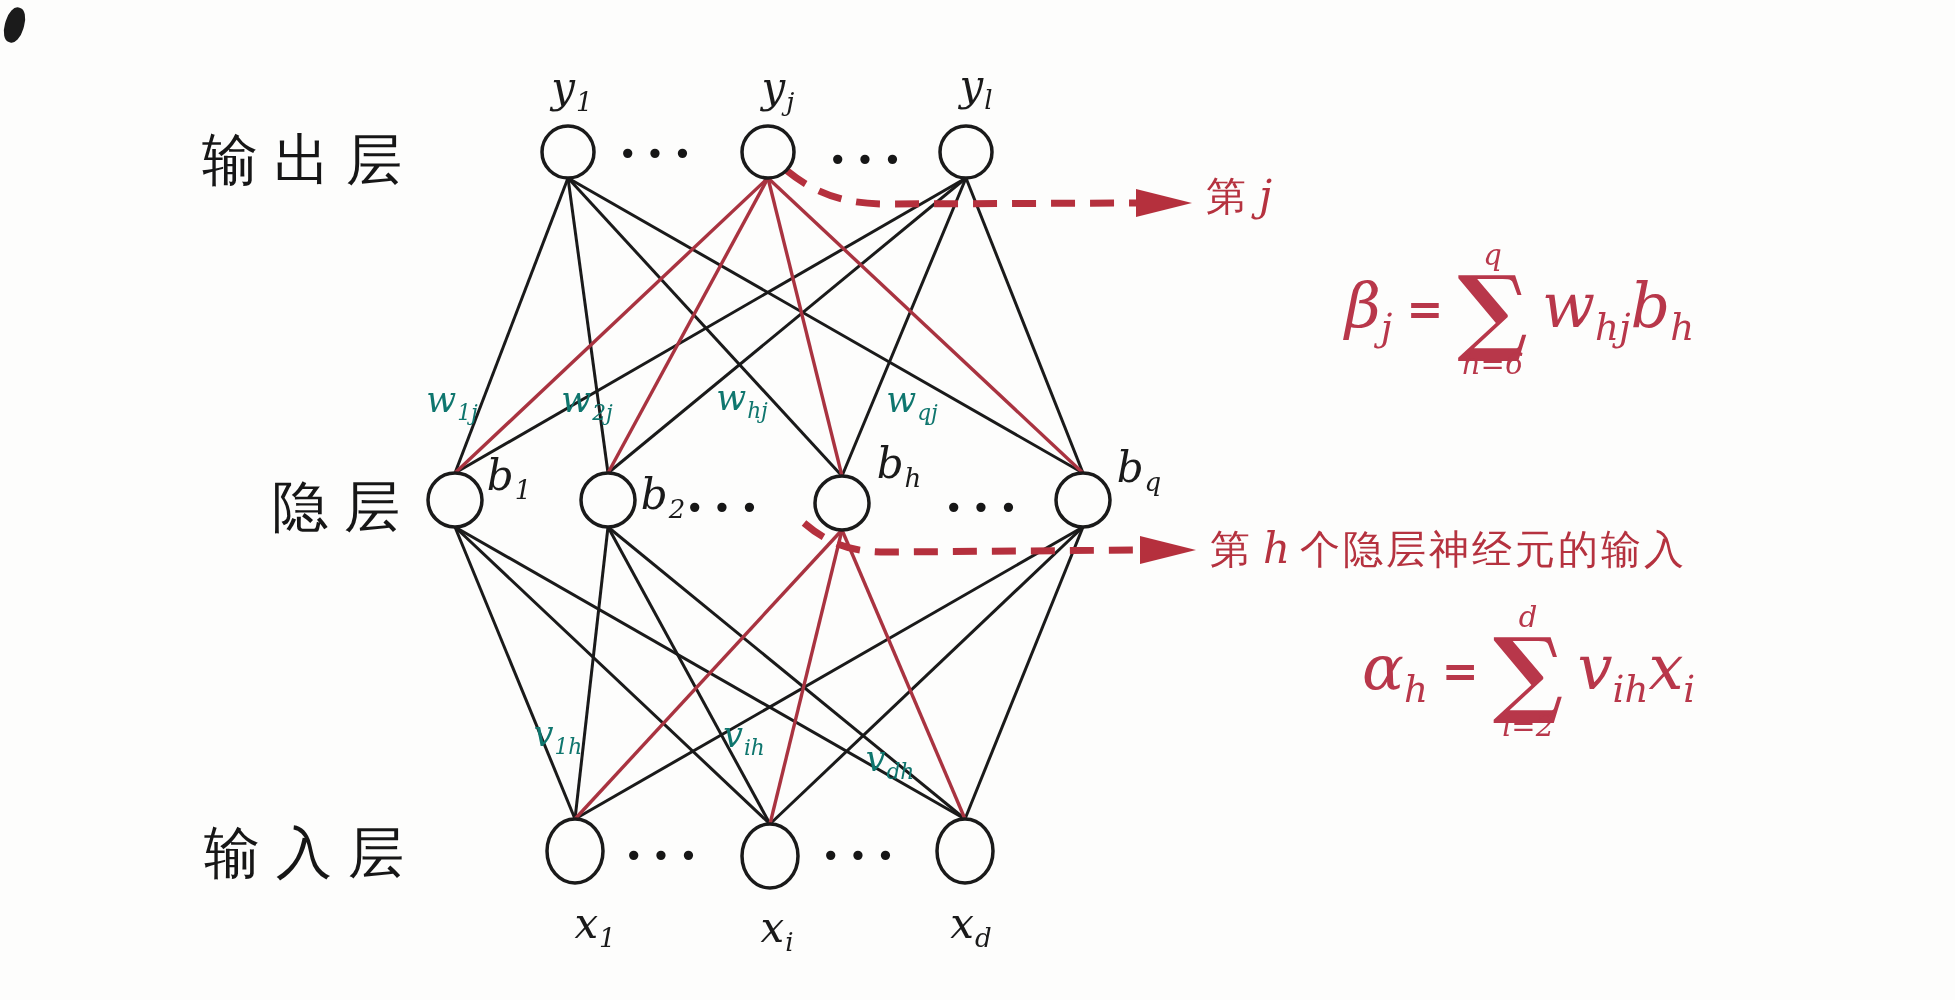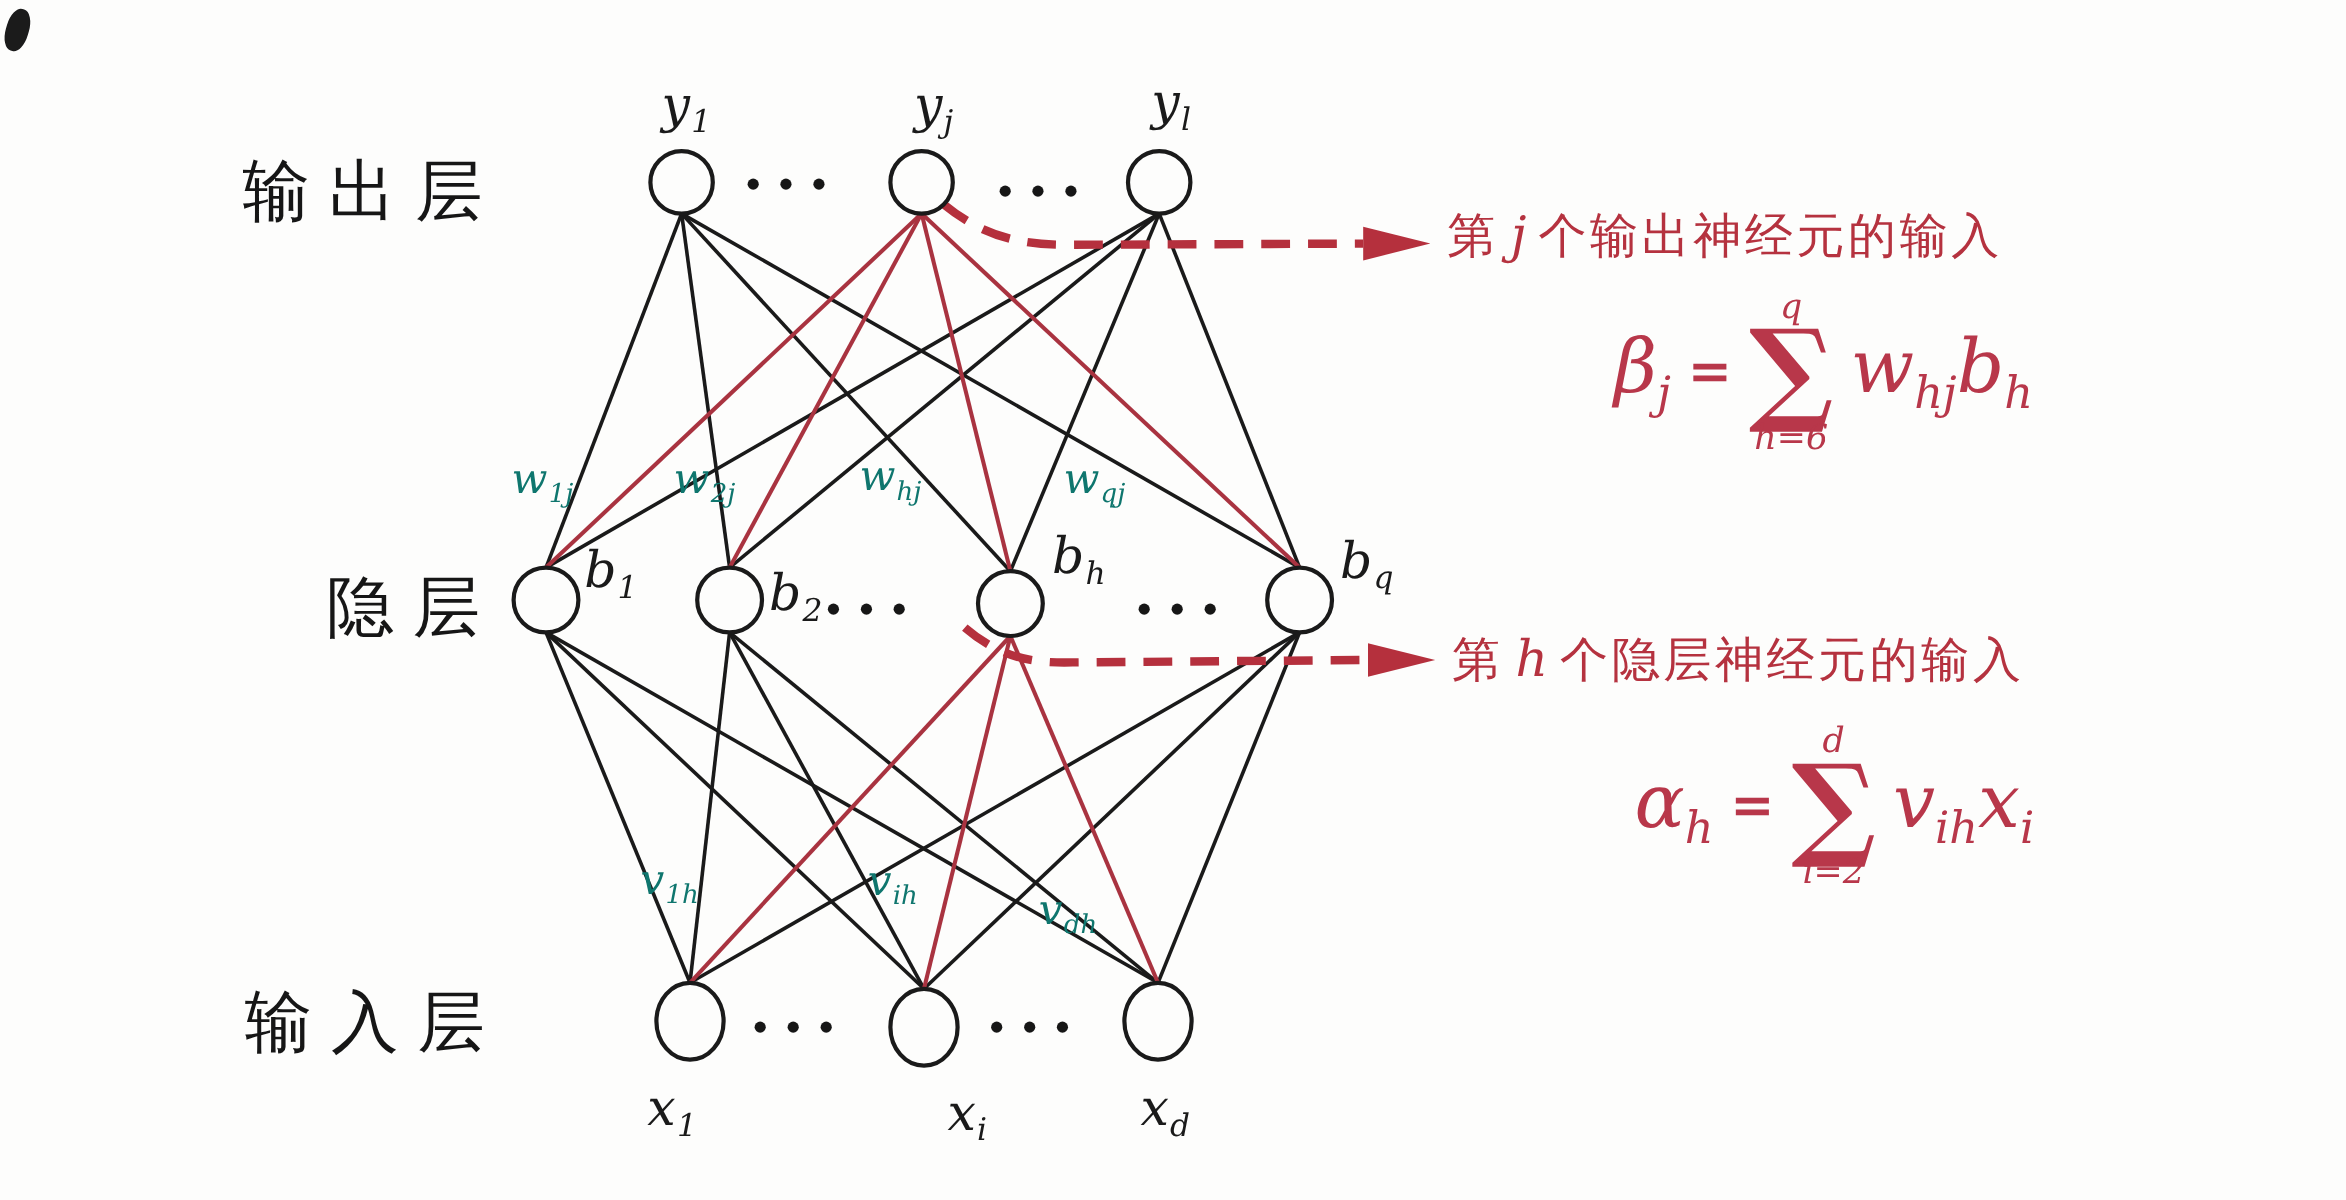--- a/index.html
+++ b/index.html
@@ -131,22 +131,22 @@
 
   <div class="mlabel" style="left:572px;top:91px;"><span>y</span><sub>1</sub></div>
   <div class="mlabel" style="left:778px;top:91px;"><span>y</span><sub>j</sub></div>
   <div class="mlabel" style="left:976px;top:89px;"><span>y</span><sub>l</sub></div>
 
   <div class="mlabel" style="left:509px;top:479px;"><span>b</span><sub>1</sub></div>
   <div class="mlabel" style="left:663px;top:498px;"><span>b</span><sub>2</sub></div>
   <div class="mlabel" style="left:899px;top:467px;"><span>b</span><sub>h</sub></div>
   <div class="mlabel" style="left:1139px;top:471px;"><span>b</span><sub>q</sub></div>
 
-  <div class="mlabel" style="left:560px;top:927px;"><span>x</span><sub>1</sub></div>
-  <div class="mlabel" style="left:806px;top:931px;"><span>x</span><sub>i</sub></div>
+  <div class="mlabel" style="left:595px;top:927px;"><span>x</span><sub>1</sub></div>
+  <div class="mlabel" style="left:777px;top:931px;"><span>x</span><sub>i</sub></div>
   <div class="mlabel" style="left:971px;top:927px;"><span>x</span><sub>d</sub></div>
 
   <div class="wlabel" style="left:452px;top:403px;"><span>w</span><sub>1j</sub></div>
   <div class="wlabel" style="left:587px;top:403px;"><span>w</span><sub>2j</sub></div>
   <div class="wlabel" style="left:742px;top:401px;"><span>w</span><sub>hj</sub></div>
   <div class="wlabel" style="left:912px;top:403px;"><span>w</span><sub>qj</sub></div>
 
   <div class="wlabel" style="left:558px;top:737px;"><span>v</span><sub>1h</sub></div>
   <div class="wlabel" style="left:744px;top:738px;"><span>v</span><sub>ih</sub></div>
   <div class="wlabel" style="left:890px;top:762px;"><span>v</span><sub>dh</sub></div>
@@ -154,21 +154,20 @@
   <div class="dots" style="left:660px;top:154px;">···</div>
   <div class="dots" style="left:870px;top:160px;">···</div>
   <div class="dots" style="left:727px;top:508px;">···</div>
   <div class="dots" style="left:986px;top:508px;">···</div>
   <div class="dots" style="left:666px;top:856px;">···</div>
   <div class="dots" style="left:863px;top:856px;">···</div>
 
   <div class="annot" style="left:1206px;top:172px;">
     <span>第</span>
     <span class="annot-var">j</span>
-    <span>个输出神经元的输入</span>
   </div>
   <div class="annot" style="left:1210px;top:525px;">
     <span>第</span>
     <span class="annot-var">h</span>
     <span>个隐层神经元的输入</span>
   </div>
 
   <div class="formula" style="left:1345px;top:240px;">
     <span class="fv"><span>β</span><sub>j</sub></span>
     <span class="feq">=</span>

